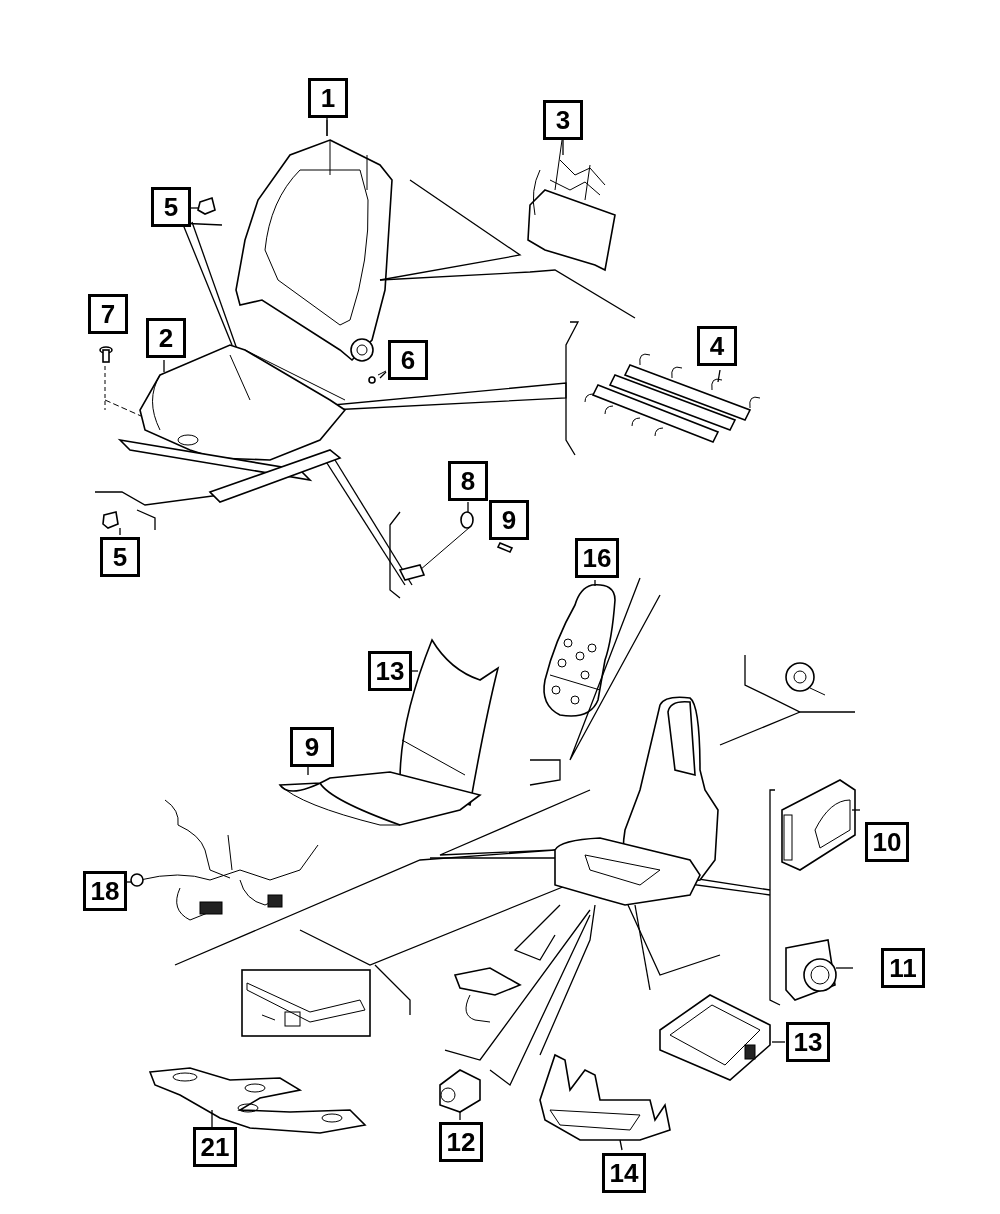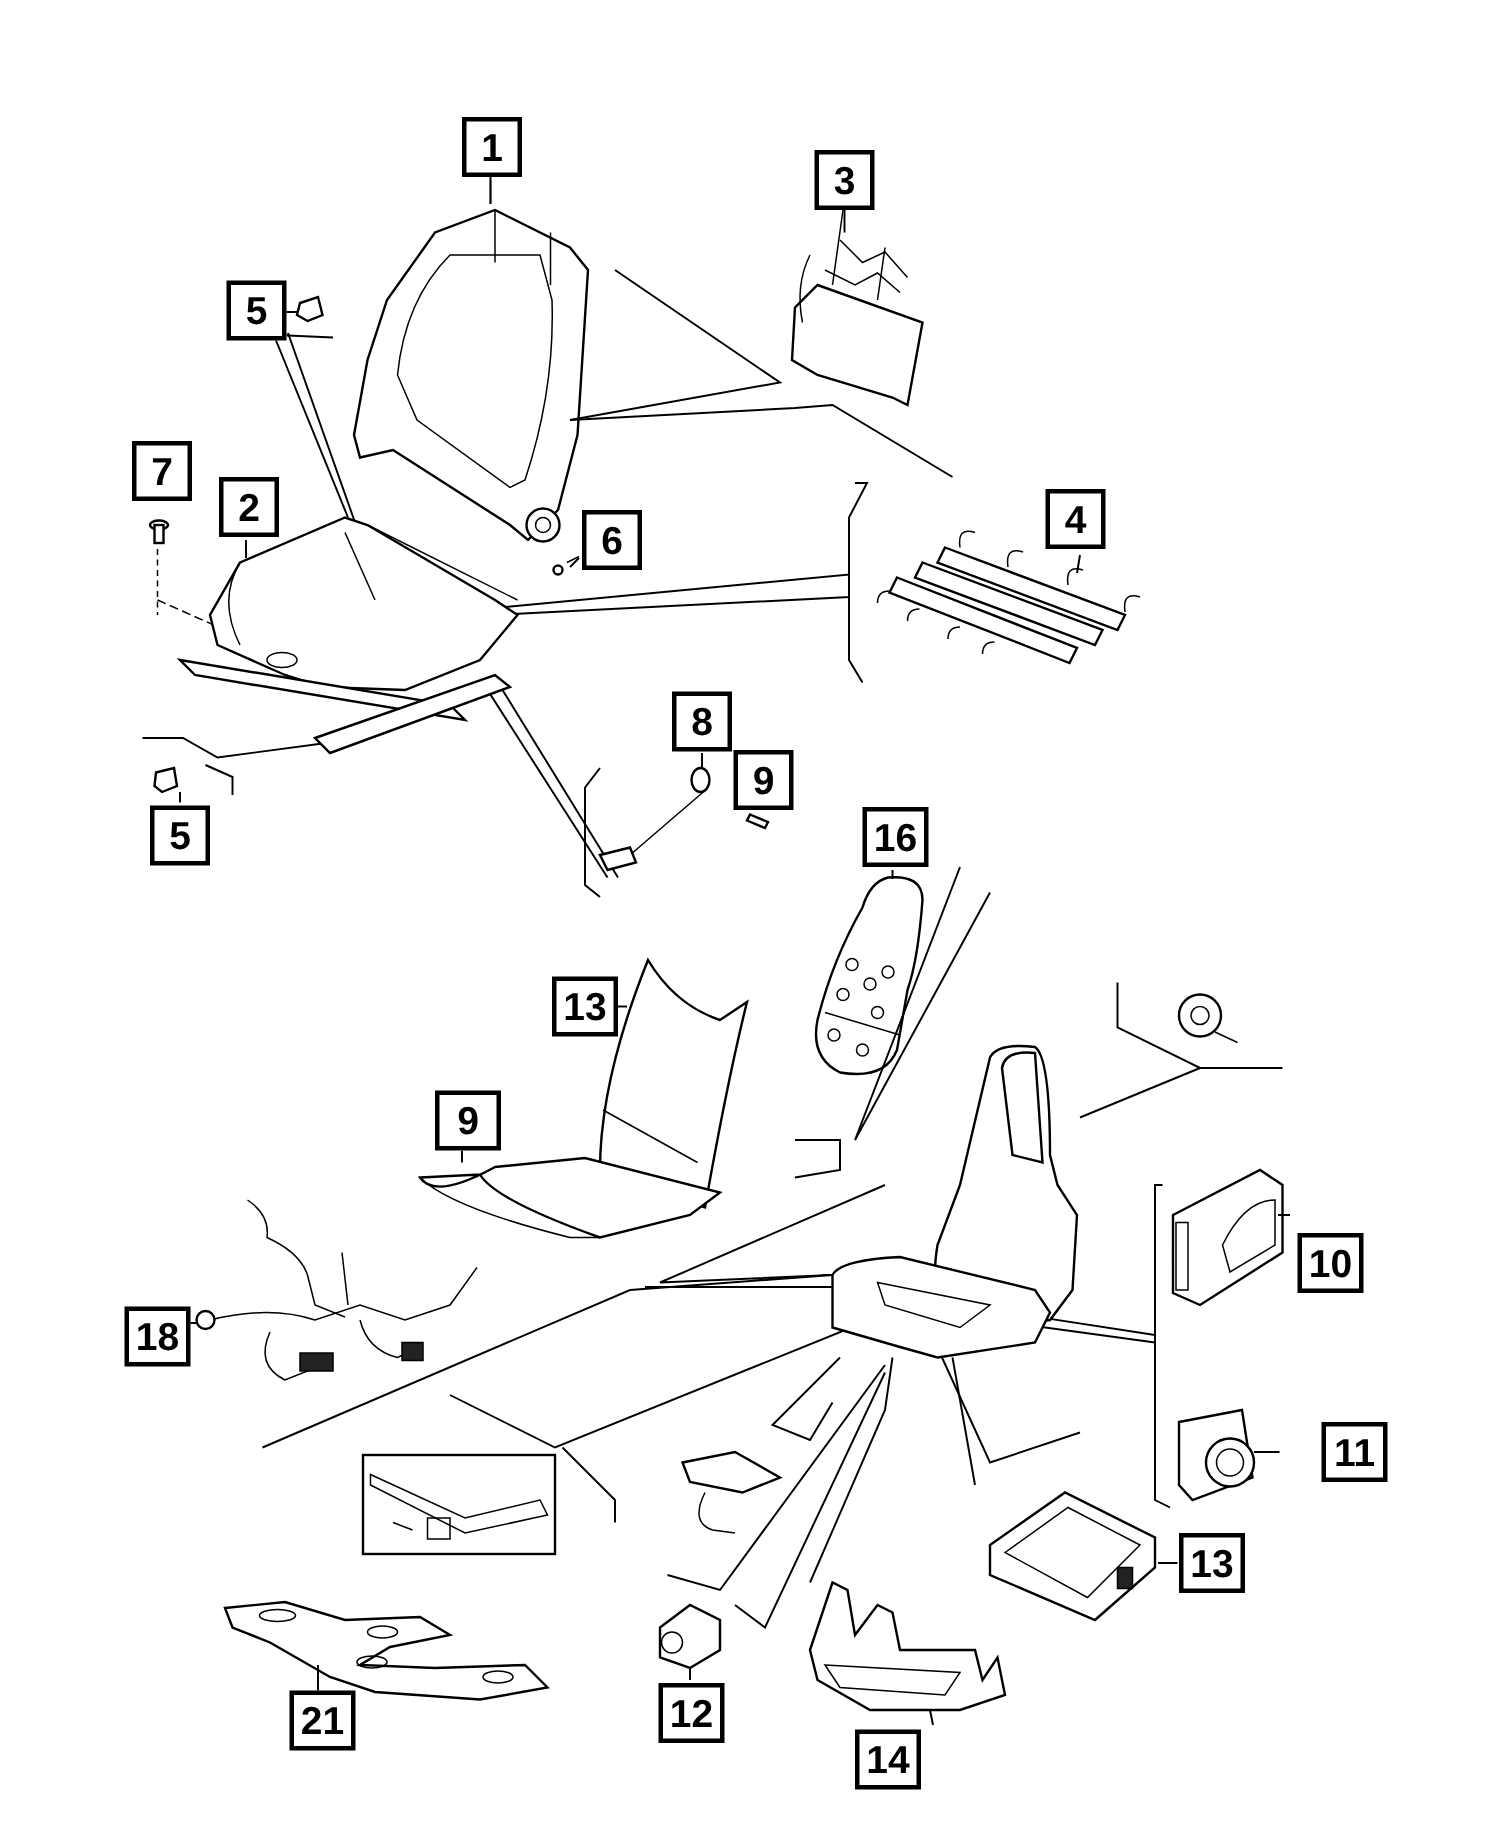--- a/index.html
+++ b/index.html
@@ -253,18 +253,18 @@
 <div class="callout" style="left:151px;top:187px;">5</div>
 <div class="callout" style="left:100px;top:537px;">5</div>
 <div class="callout" style="left:388px;top:340px;">6</div>
 <div class="callout" style="left:88px;top:294px;">7</div>
 <div class="callout" style="left:448px;top:461px;">8</div>
 <div class="callout" style="left:489px;top:500px;">9</div>
 <div class="callout wide" style="left:865px;top:790px;margin-top:32px;">10</div>
 <div class="callout wide" style="left:881px;top:948px;">11</div>
 <div class="callout wide" style="left:439px;top:1122px;">12</div>
 <div class="callout wide" style="left:786px;top:1022px;">13</div>
-<div class="callout wide" style="left:570px;top:1153px;">14</div>
+<div class="callout wide" style="left:602px;top:1153px;">14</div>
 <div class="callout wide" style="left:575px;top:538px;">16</div>
 <div class="callout wide" style="left:368px;top:651px;">13</div>
 <div class="callout wide" style="left:290px;top:727px;">9</div>
 <div class="callout wide" style="left:83px;top:835px;margin-top:36px;">18</div>
 <div class="callout wide" style="left:193px;top:1127px;text-align:right;">21</div>
 
 </body></html>

